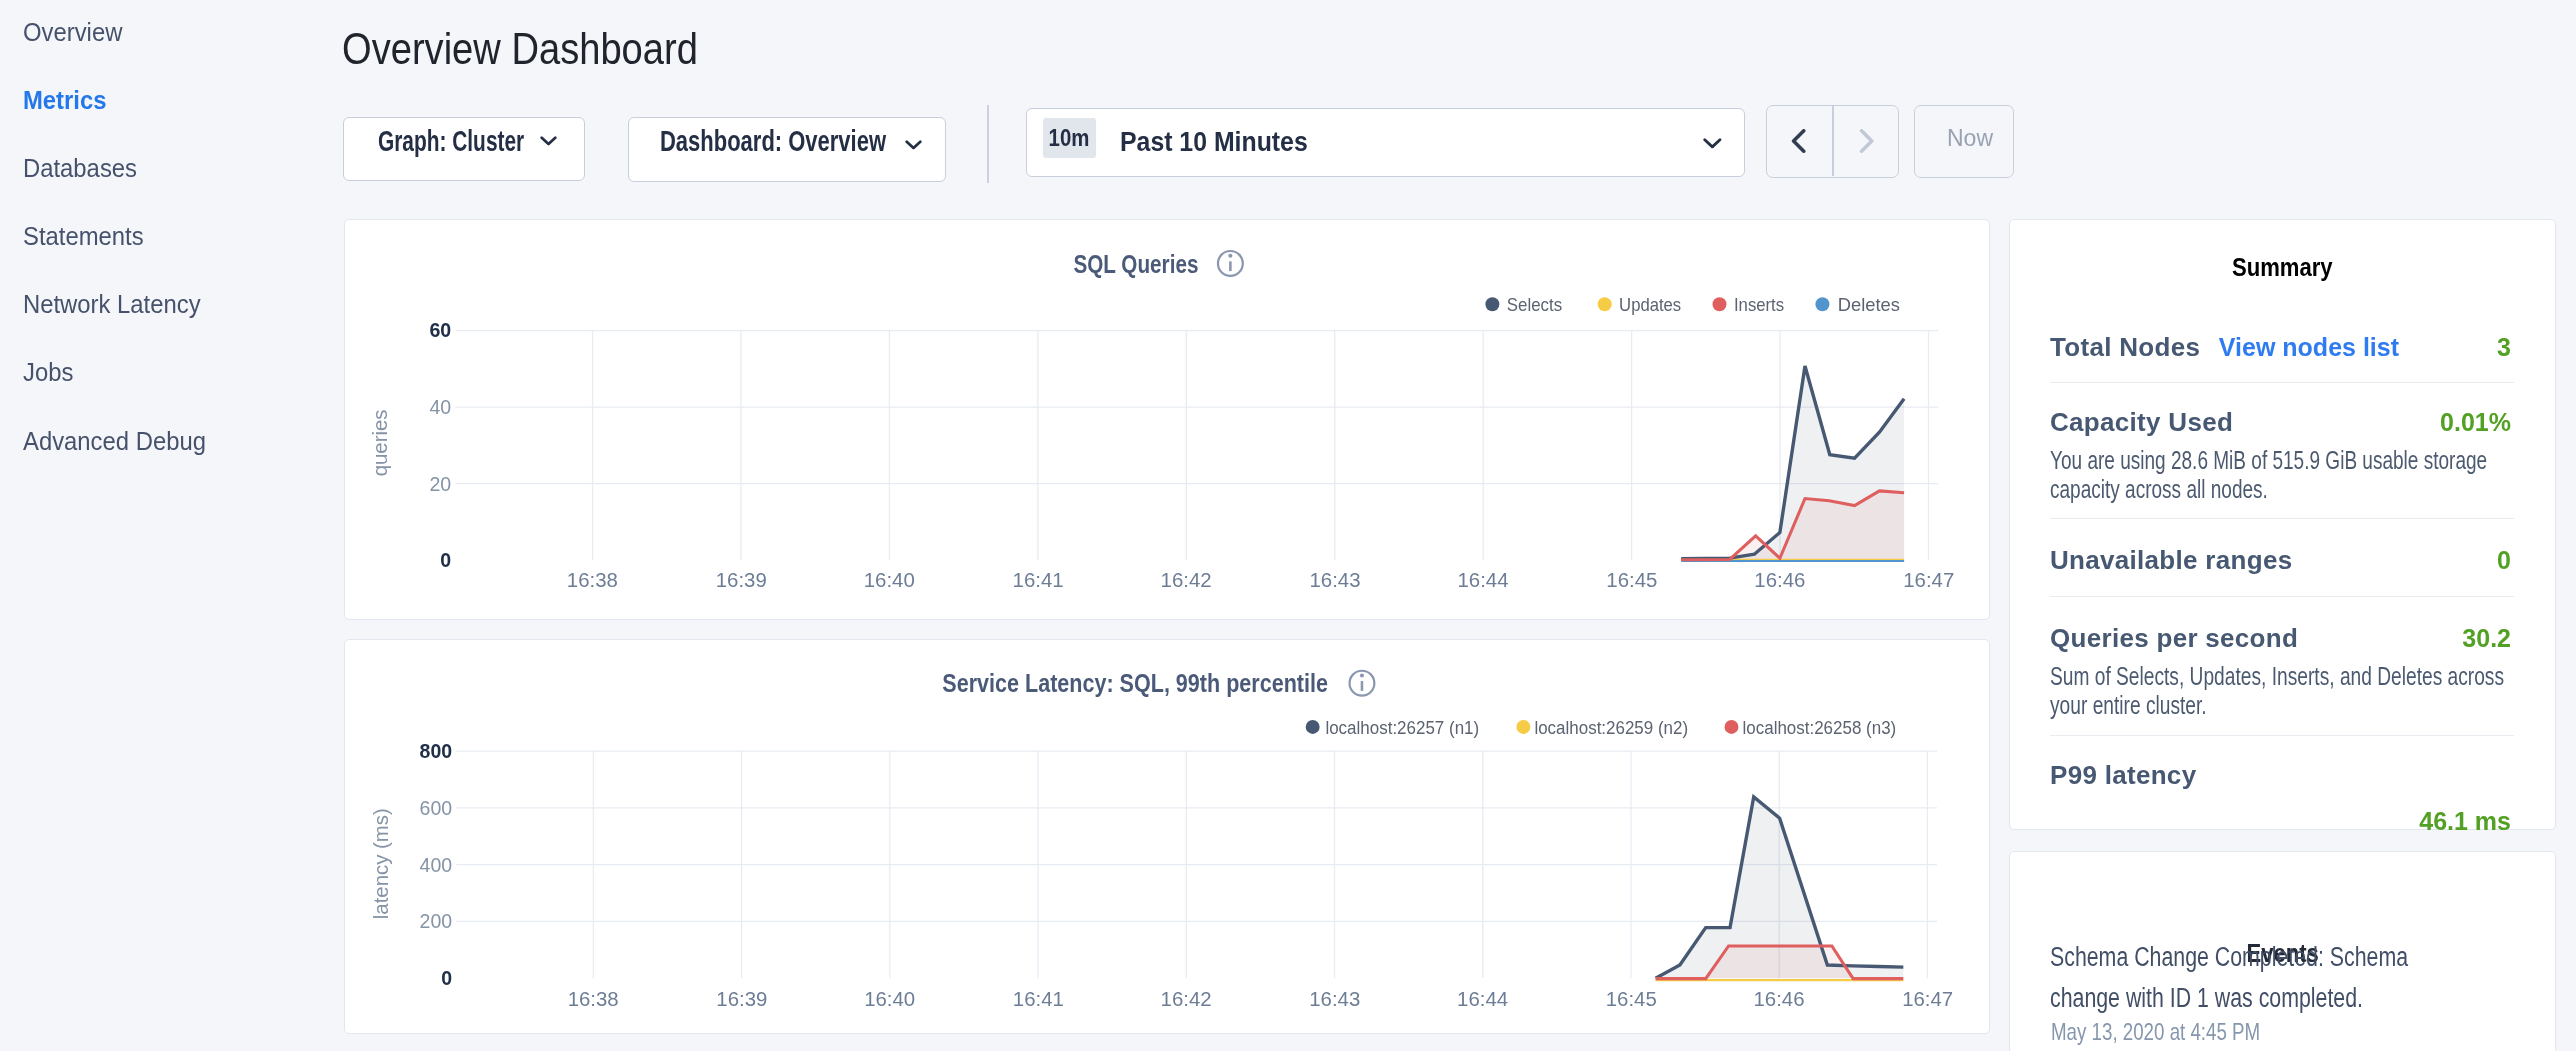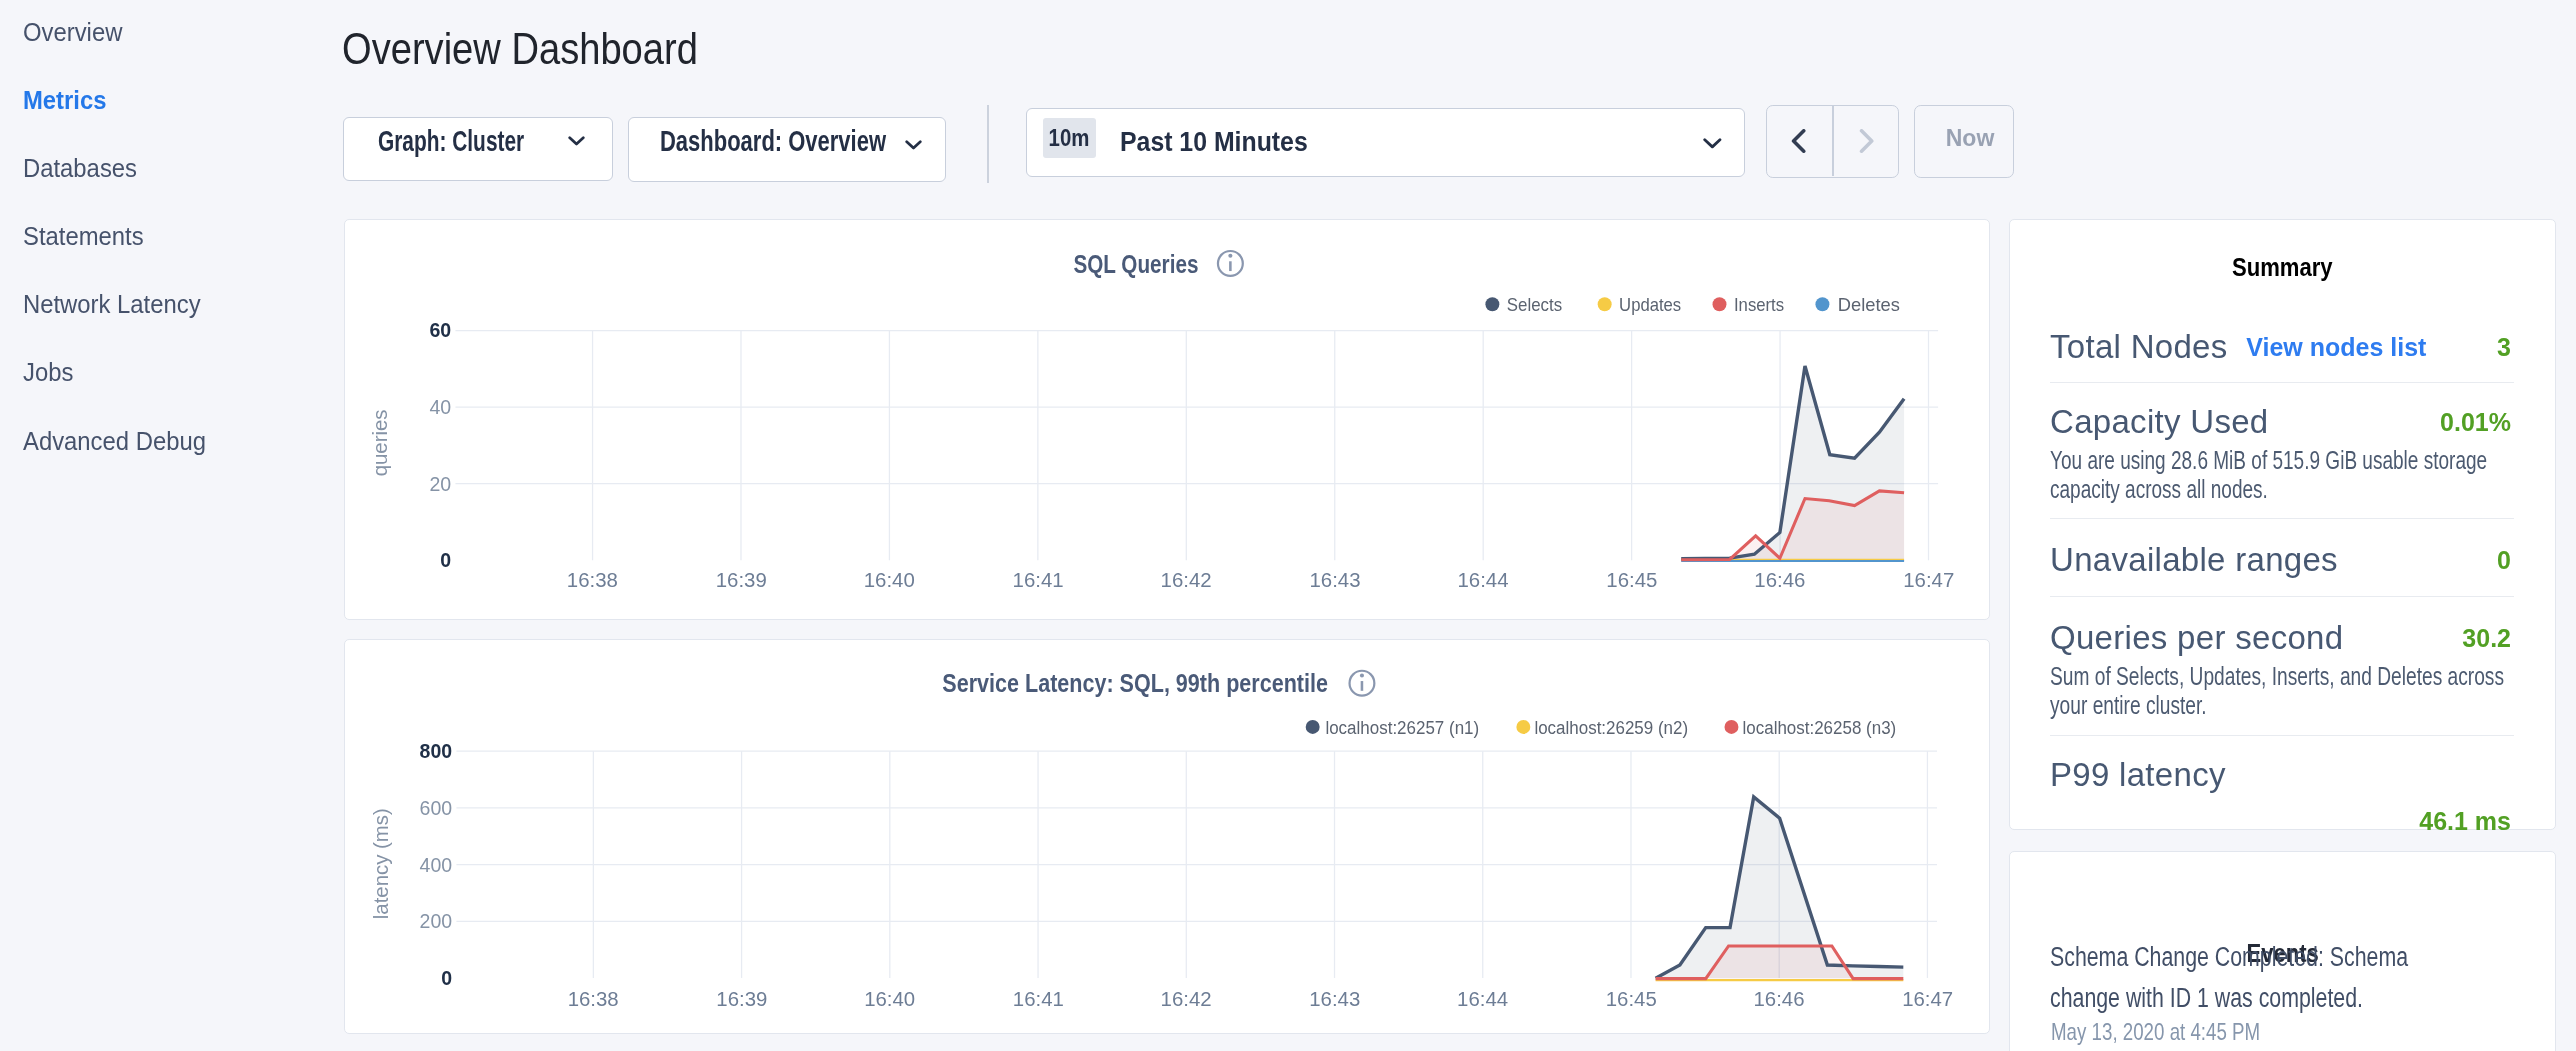--- a/index.html
+++ b/index.html
@@ -5,39 +5,39 @@
 * { margin:0; padding:0; box-sizing:border-box; }
 html,body { width:2576px; height:1051px; overflow:hidden; }
 body { background:#f5f6fa; font-family:"Liberation Sans", sans-serif; position:relative; }
 .abs { position:absolute; }
 .flex { display:flex; align-items:center; }
 .card { position:absolute; background:#fff; border:0.9px solid #e2e6ee; border-radius:5.1px; }
 .navitem { position:absolute; left:23px; height:34px; display:flex; align-items:center; font-size:26px; color:#46526b; transform:scaleX(0.917); transform-origin:left center; white-space:nowrap; }
 .ctl { position:absolute; background:#fff; border:1.7px solid #c8cfdc; border-radius:6px; display:flex; align-items:center; }
 .ctltxt { font-size:25.5px; font-weight:bold; color:#242f45; white-space:nowrap; }
 .vdiv { position:absolute; width:1.7px; background:#ccd2dd; }
-.rowlabel { font-size:33px; font-weight:normal; color:#475872; white-space:nowrap; letter-spacing:0.3px; }
+.rowlabel { font-size:26px; font-weight:bold; color:#475872; white-space:nowrap; letter-spacing:0.3px; }
 .green { font-size:25px; font-weight:bold; color:#52a024; }
 .sumdesc { font-size:25px; color:#4c5a70; }
 .hr { position:absolute; left:2050px; width:464px; height:0.9px; background:#e8ebf0; }
 </style>
 </head>
 <body>
 
 <div class="navitem" style="top:15.3px;">Overview</div>
 <div class="navitem" style="top:83px; color:#2478e9; font-weight:bold;">Metrics</div>
 <div class="navitem" style="top:151px;">Databases</div>
 <div class="navitem" style="top:219px;">Statements</div>
 <div class="navitem" style="top:287px;">Network Latency</div>
 <div class="navitem" style="top:355px;">Jobs</div>
 <div class="navitem" style="top:424px;">Advanced Debug</div>
 
 <div class="abs" style="left:342px; top:26px; font-size:45px; line-height:45px; color:#20242c; transform:scaleX(0.847); transform-origin:left top; white-space:nowrap;">Overview Dashboard</div>
 
-<div class="ctl" style="left:343px; top:117px; width:270px; height:64px;">
+<div class="ctl" style="left:343px; top:117px; width:242px; height:64px;">
   <span class="ctltxt" style="margin-left:34px; font-size:29px; transform:scaleX(0.72); transform-origin:left center; position:relative; top:-7.7px;">Graph: Cluster</span>
   <svg class="abs" style="right:27px; top:18px;" width="17" height="10.2" viewBox="0 0 20 12">
       <path d="M2 2 L10 9.5 L18 2" fill="none" stroke="#242f45" stroke-width="3.2" stroke-linecap="round" stroke-linejoin="round"></path>
     </svg>
 </div>
 <div class="ctl" style="left:628px; top:117px; width:318px; height:65px;">
   <span class="ctltxt" style="margin-left:31px; font-size:29px; transform:scaleX(0.758); transform-origin:left center; position:relative; top:-7.7px;">Dashboard: Overview</span>
   <svg class="abs" style="right:23px; top:22px;" width="17" height="10.2" viewBox="0 0 20 12">
       <path d="M2 2 L10 9.5 L18 2" fill="none" stroke="#242f45" stroke-width="3.2" stroke-linecap="round" stroke-linejoin="round"></path>
     </svg>
@@ -56,21 +56,21 @@
 
 <div class="abs" style="left:1766px; top:105px; width:133px; height:73px; border:1.7px solid #c8cfdc; border-radius:6.8px;">
   <div class="abs" style="left:65px; top:0px; width:1.7px; height:70px; background:#c8cfdc;"></div>
   <svg class="abs" style="left:24px; top:23px;" width="15.3" height="24" viewBox="0 0 18 28">
       <path d="M15 2 L3 14 L15 26" fill="none" stroke="#323d52" stroke-width="4.2" stroke-linecap="round" stroke-linejoin="round"></path>
     </svg>
   <svg class="abs" style="left:92px; top:23px;" width="15.3" height="24" viewBox="0 0 18 28">
       <path d="M3 2 L15 14 L3 26" fill="none" stroke="#c2c9d6" stroke-width="4.2" stroke-linecap="round" stroke-linejoin="round"></path>
     </svg>
 </div>
-<div class="abs flex" style="left:1914px; top:105px; width:100px; height:73px; border:1.7px solid #c8cfdc; border-radius:6.8px; justify-content:center; font-size:23px; font-weight:bold; color:#99a2b3;padding-left:12px;">
+<div class="abs flex" style="left:1914px; top:105px; width:100px; height:73px; border:1.7px solid #c8cfdc; border-radius:6.8px; justify-content:center; font-size:23px; font-weight:normal; color:#99a2b3;padding-left:12px;">
     <span style="position:relative; top:-2.6px;">Now</span>
   </div>
 
 <div class="card" style="left:344px; top:219px; width:1646px; height:401px;"></div>
 <svg class="abs" style="left:344px; top:219px;" width="1646" height="401" viewBox="404 258 1935 471" fill="none">
 <g stroke="#e7ebf2" stroke-width="1.5">
 <line x1="696.2" y1="389" x2="696.2" y2="659"></line>
       <line x1="870.7" y1="389" x2="870.7" y2="659"></line>
       <line x1="1045.2" y1="389" x2="1045.2" y2="659"></line>
       <line x1="1219.7" y1="389" x2="1219.7" y2="659"></line>

